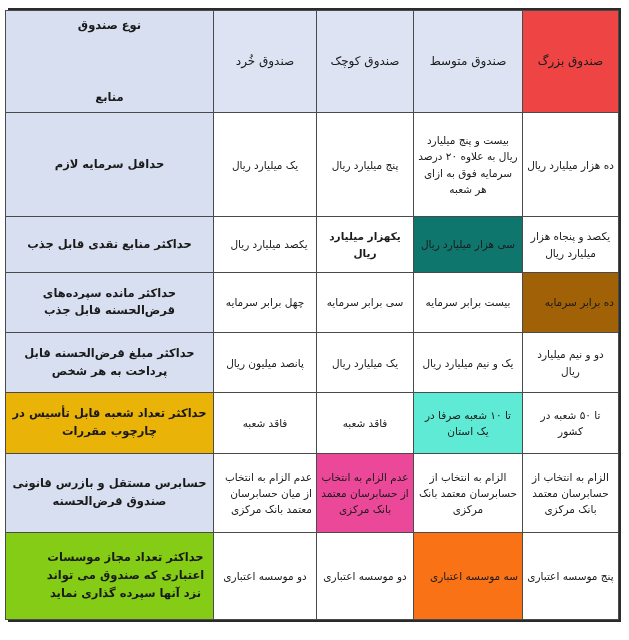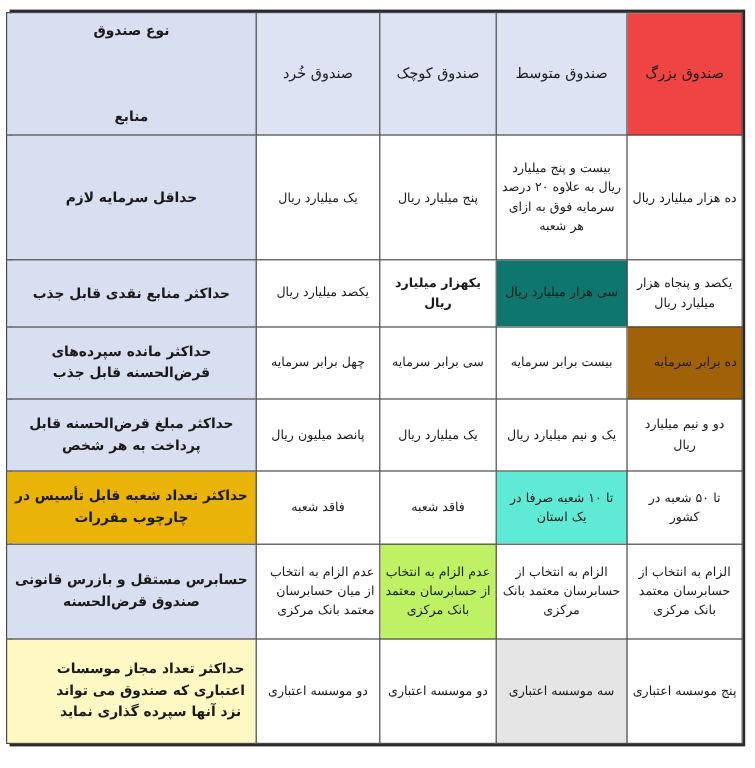--- a/index.html
+++ b/index.html
@@ -164,29 +164,29 @@
         <td class="value-cell" style="border-color: rgb(74, 74, 74); color: rgb(26, 26, 26); background: rgb(255, 255, 255); margin-left: 41px;">تا ۵۰ شعبه در کشور</td>
         <td class="value-cell" style="border-color: rgb(74, 74, 74); color: rgb(26, 26, 26); background: #5eead4;">تا ۱۰ شعبه صرفا در یک استان</td>
         <td class="value-cell" style="border-color: rgb(74, 74, 74); color: rgb(26, 26, 26); background: rgb(255, 255, 255);">فاقد شعبه</td>
         <td class="value-cell" style="border-color: rgb(74, 74, 74); color: rgb(26, 26, 26); background: rgb(255, 255, 255);">فاقد شعبه</td>
         <td class="index-cell" style="border-color: rgb(74, 74, 74); color: rgb(26, 26, 26); background: #eab308;">حداکثر تعداد شعبه قابل تأسیس در چارچوب مقررات</td>
       </tr>
 
       <tr>
         <td class="value-cell" style="border-color: rgb(74, 74, 74); color: rgb(26, 26, 26); background: rgb(255, 255, 255);">الزام به انتخاب از حسابرسان معتمد بانک مرکزی</td>
         <td class="value-cell" style="border-color: rgb(74, 74, 74); color: rgb(26, 26, 26); background: rgb(255, 255, 255);">الزام به انتخاب از حسابرسان معتمد بانک مرکزی</td>
-        <td class="value-cell" style="border-color: rgb(74, 74, 74); color: rgb(26, 26, 26); background: #bef264;">عدم الزام به انتخاب از حسابرسان معتمد بانک مرکزی</td>
+        <td class="value-cell" style="border-color: rgb(74, 74, 74); color: rgb(26, 26, 26); background: #ec4899;">عدم الزام به انتخاب از حسابرسان معتمد بانک مرکزی</td>
         <td class="value-cell" style="border-color: rgb(74, 74, 74); color: rgb(26, 26, 26); background: rgb(255, 255, 255); text-align: right;">عدم الزام به انتخاب از میان حسابرسان معتمد بانک مرکزی</td>
         <td class="index-cell" style="border-color: rgb(74, 74, 74); color: rgb(26, 26, 26); background: rgb(216, 223, 240);">حسابرس مستقل و بازرس قانونی صندوق قرض‌الحسنه</td>
       </tr>
 
       <tr>
         <td class="value-cell" style="border-color: rgb(74, 74, 74); color: rgb(26, 26, 26); background: rgb(255, 255, 255);">پنج موسسه اعتباری</td>
-        <td class="value-cell" style="border-color: rgb(74, 74, 74); color: rgb(26, 26, 26); background: #e5e5e5;">سه موسسه اعتباری</td>
+        <td class="value-cell" style="border-color: rgb(74, 74, 74); color: rgb(26, 26, 26); background: #f97316; text-align: right;">سه موسسه اعتباری</td>
         <td class="value-cell" style="border-color: rgb(74, 74, 74); color: rgb(26, 26, 26); background: rgb(255, 255, 255);">دو موسسه اعتباری</td>
         <td class="value-cell" style="border-color: rgb(74, 74, 74); color: rgb(26, 26, 26); background: rgb(255, 255, 255);">دو موسسه اعتباری</td>
-        <td class="index-cell" style="border-color: rgb(74, 74, 74); color: rgb(26, 26, 26); background: #fef9c3; padding-left: 36px;">حداکثر تعداد مجاز موسسات اعتباری که صندوق می تواند نزد آنها سپرده گذاری نماید</td>
+        <td class="index-cell" style="border-color: rgb(74, 74, 74); color: rgb(26, 26, 26); background: #84cc16; padding-left: 36px;">حداکثر تعداد مجاز موسسات اعتباری که صندوق می تواند نزد آنها سپرده گذاری نماید</td>
       </tr>
 
 
     </tbody>
   </table>
 </div>
 
 </body></html>

